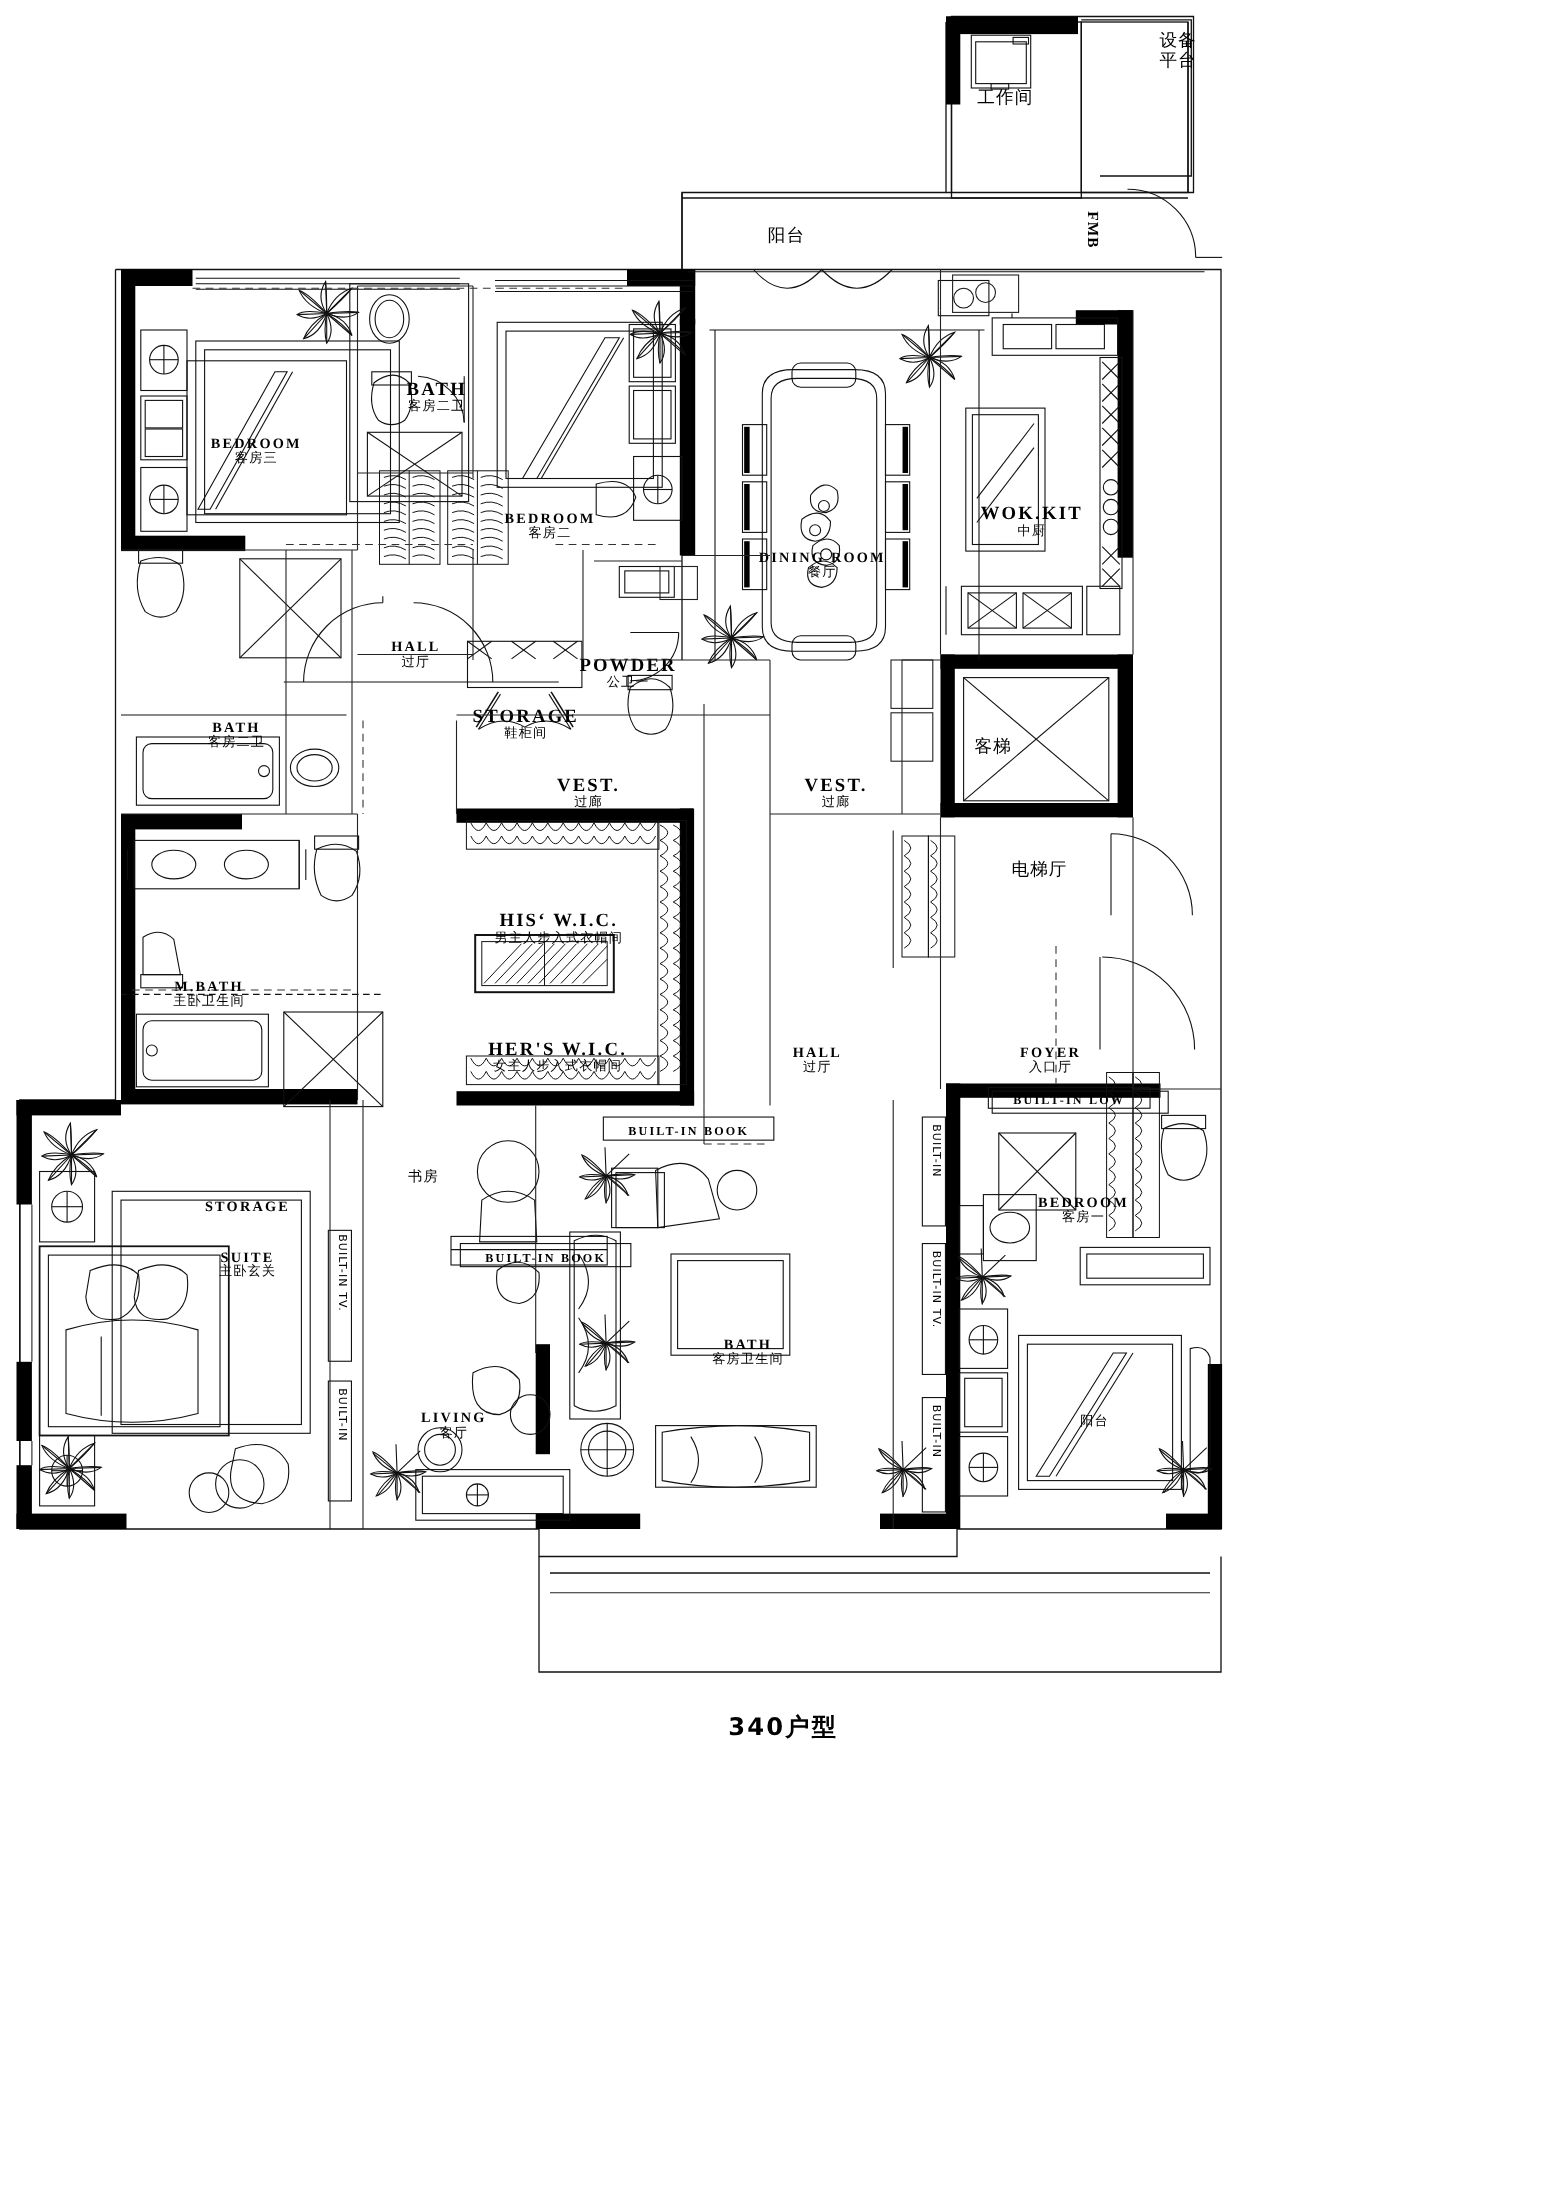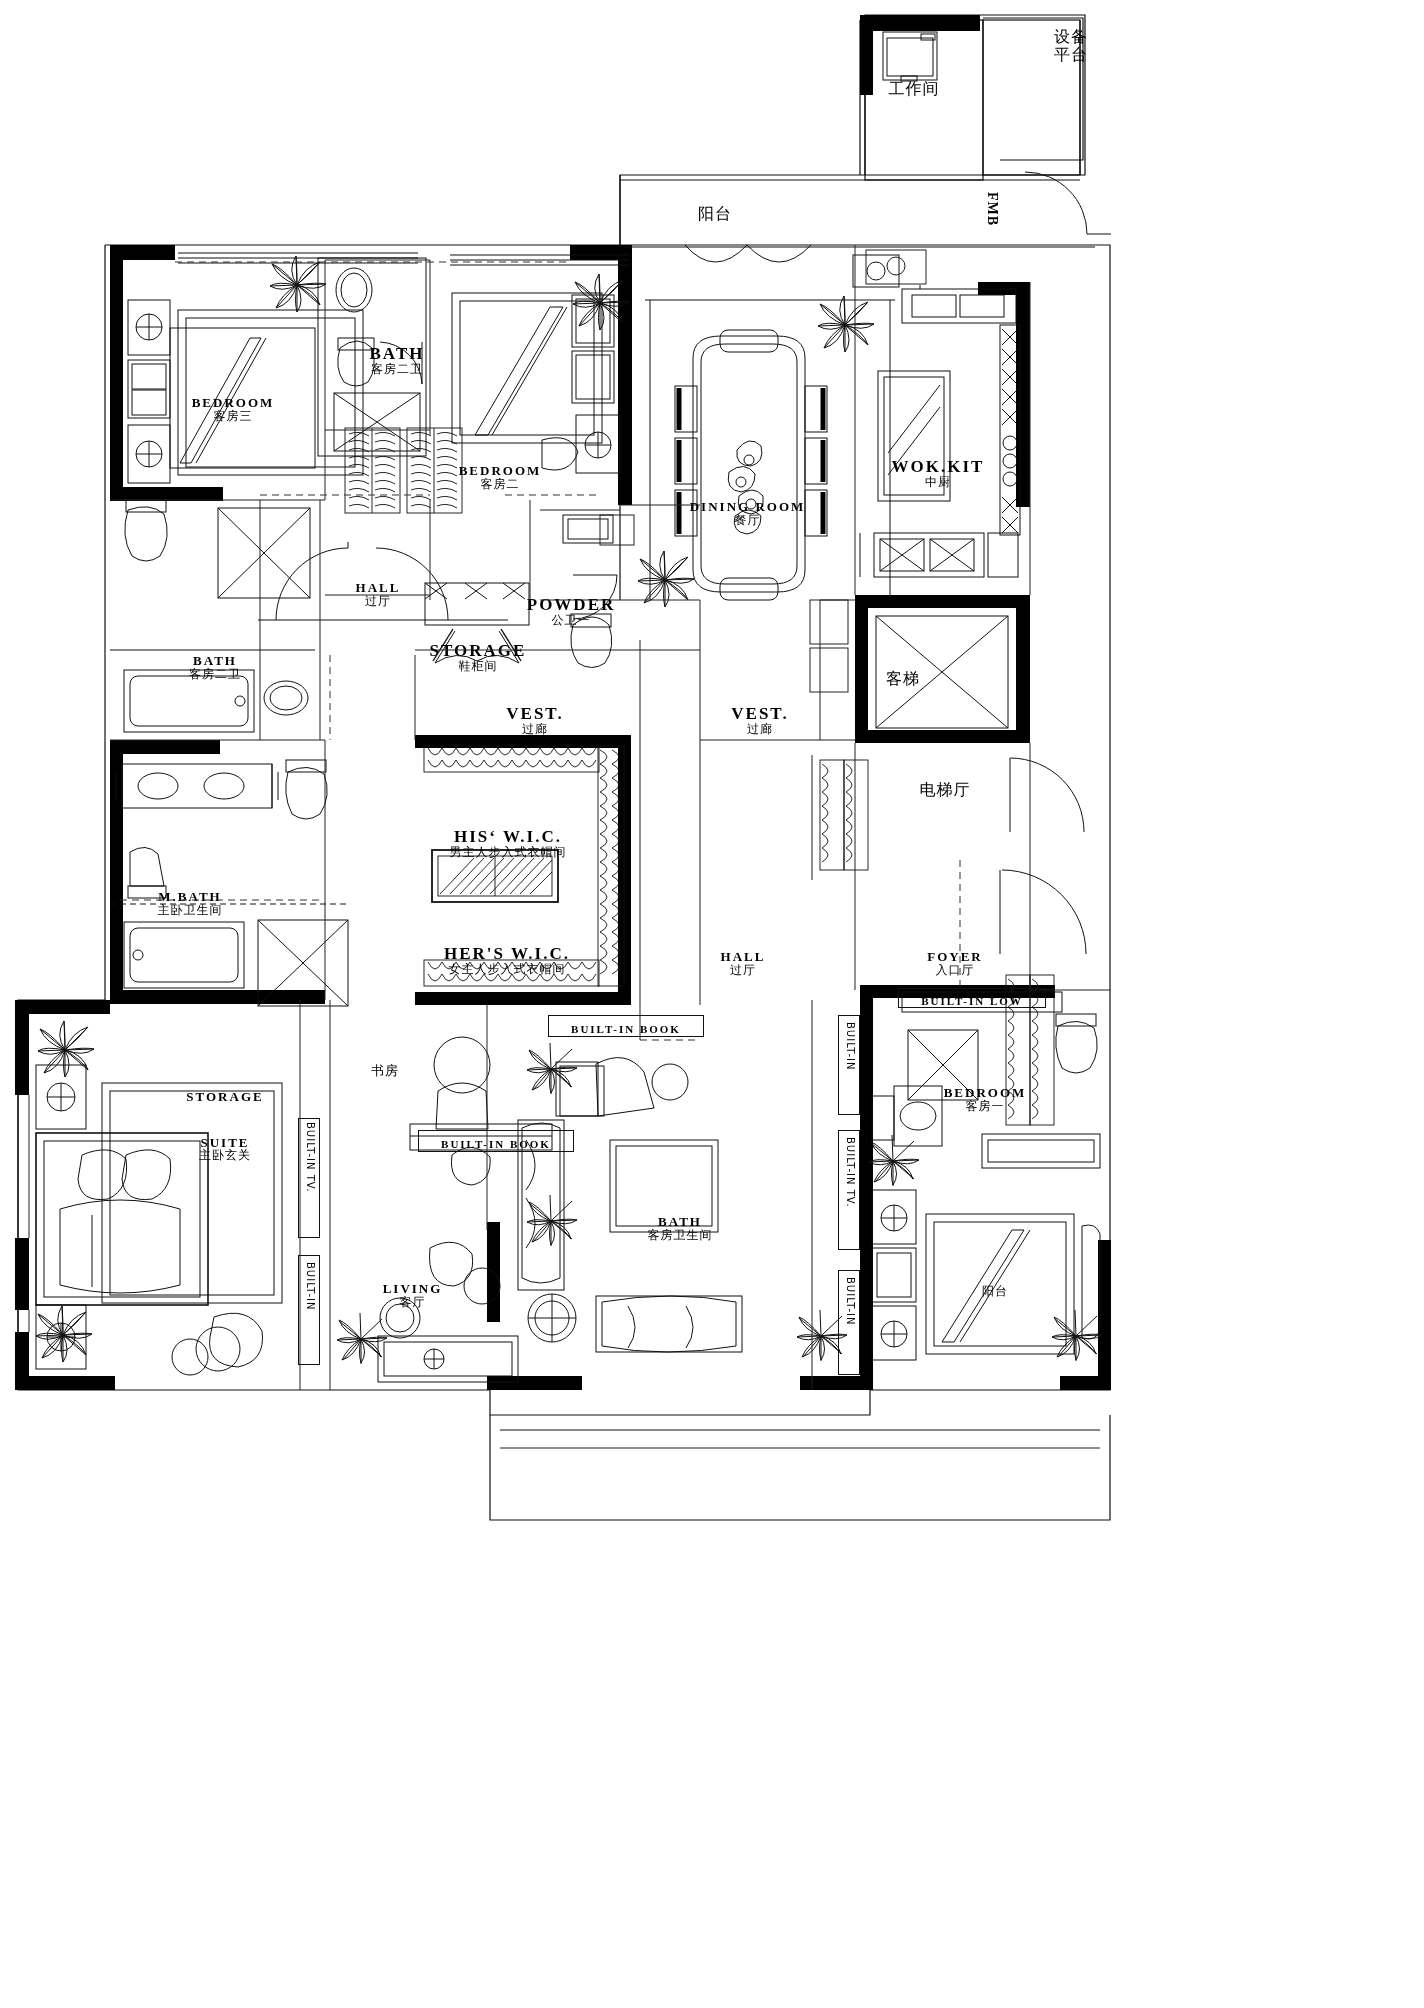--- a/index.html
+++ b/index.html
@@ -952,14 +952,15 @@
       <line x1="175" y1="262" x2="570" y2="262"></line>
       <line x1="260" y1="495" x2="430" y2="495"></line>
       <line x1="505" y1="495" x2="600" y2="495"></line>
       <line x1="330" y1="655" x2="330" y2="740"></line>
       <line x1="120" y1="900" x2="320" y2="900"></line>
       <line x1="960" y1="860" x2="960" y2="985"></line>
       <line x1="640" y1="1040" x2="700" y2="1040"></line>
     </g>
   </svg>
 
+  <div class="title" style="top:1555px">340户型</div>
 
 </div>
 
 </body></html>

